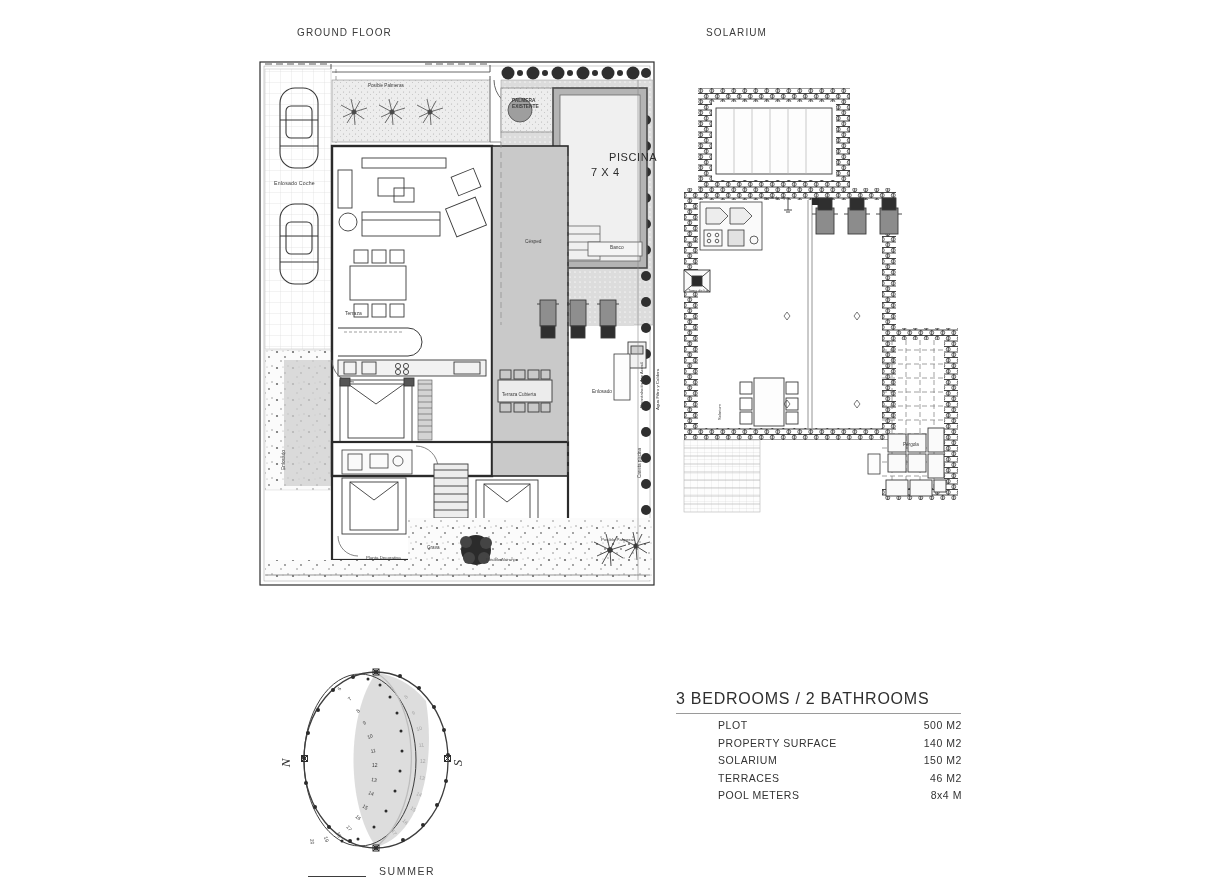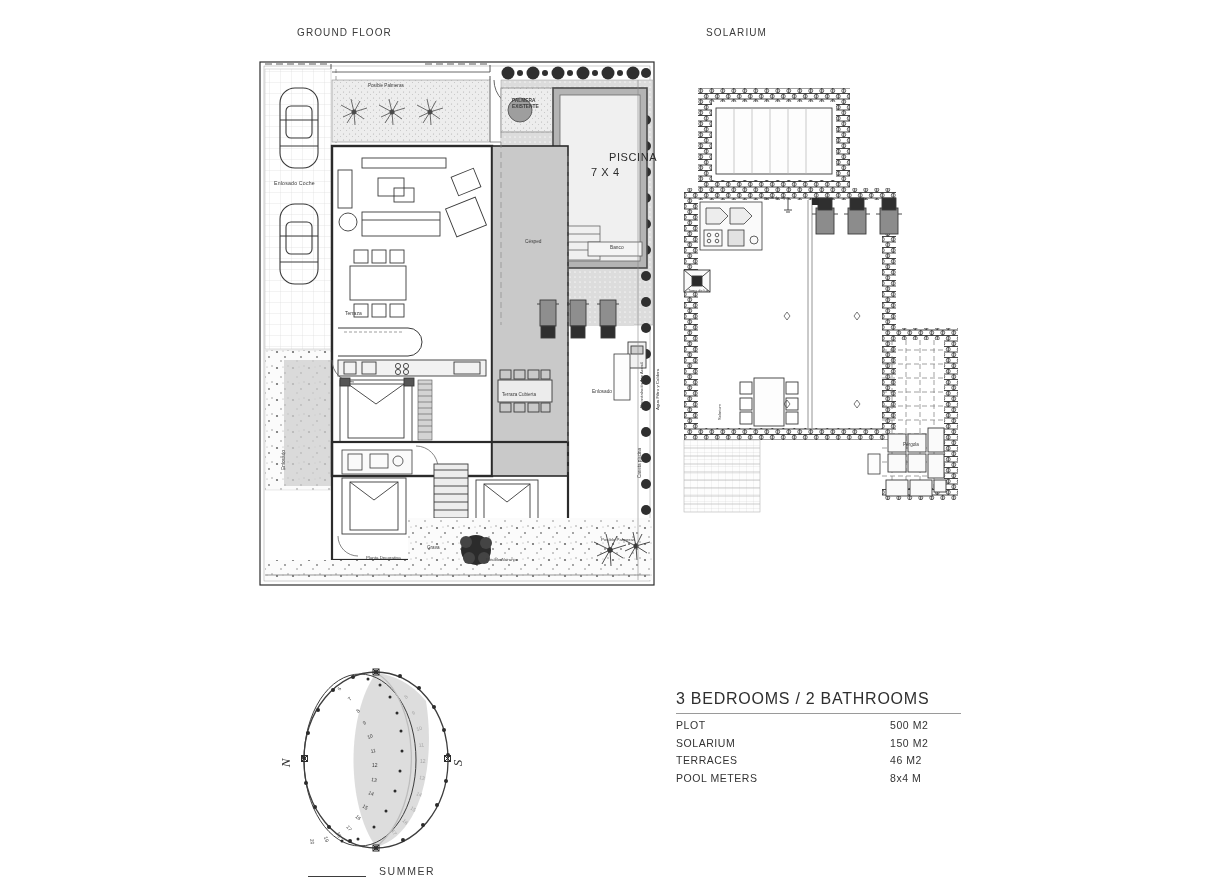--- a/index.html
+++ b/index.html
@@ -29,21 +29,21 @@
   #spec-block{left:676px;top:690px;width:286px;}
   #spec-heading{
     font-size:16px;letter-spacing:.75px;color:#2e2e2e;
     padding-bottom:5px;white-space:nowrap;
   }
   #spec-rule{height:1px;background:#9a9a9a;width:285px;margin-bottom:3px;}
   .spec-row{
     display:flex;font-size:10.5px;letter-spacing:.55px;color:#333;
     line-height:17.6px;
   }
-  .spec-label{width:214px;white-space:nowrap;}
+  .spec-label{width:214px;white-space:nowrap;margin-left:42px;}
   .spec-value{white-space:nowrap;}
 
   
   #sun-diagram{left:276px;top:655px;width:200px;height:210px;}
   #sun-legend{left:308px;top:816px;width:180px;}
   .legend-row{display:flex;align-items:flex-end;height:14px;margin-top:47px;}
   .legend-line{width:58px;height:0;border-top:1.4px solid #3d3d3d;margin-right:13px;}
   .legend-line.winter{border-top:1.4px solid #b8b8b8;}
   .legend-text{font-size:10.5px;letter-spacing:1.6px;color:#3a3a3a;}
 
@@ -623,20 +623,24 @@
 
 <div class="abs" id="spec-block">
   <div id="spec-heading">3 BEDROOMS / 2 BATHROOMS</div>
   <div id="spec-rule"></div>
   <div id="spec-rows">
       <div class="spec-row">
         <span class="spec-label">PLOT</span>
         <span class="spec-value">500 M2</span>
       </div>
       <div class="spec-row">
+        <span class="spec-label">PROPERTY SURFACE</span>
+        <span class="spec-value">140 M2</span>
+      </div>
+      <div class="spec-row">
         <span class="spec-label">SOLARIUM</span>
         <span class="spec-value">150 M2</span>
       </div>
       <div class="spec-row">
         <span class="spec-label">TERRACES</span>
         <span class="spec-value">46 M2</span>
       </div>
       <div class="spec-row">
         <span class="spec-label">POOL METERS</span>
         <span class="spec-value">8x4 M</span>

